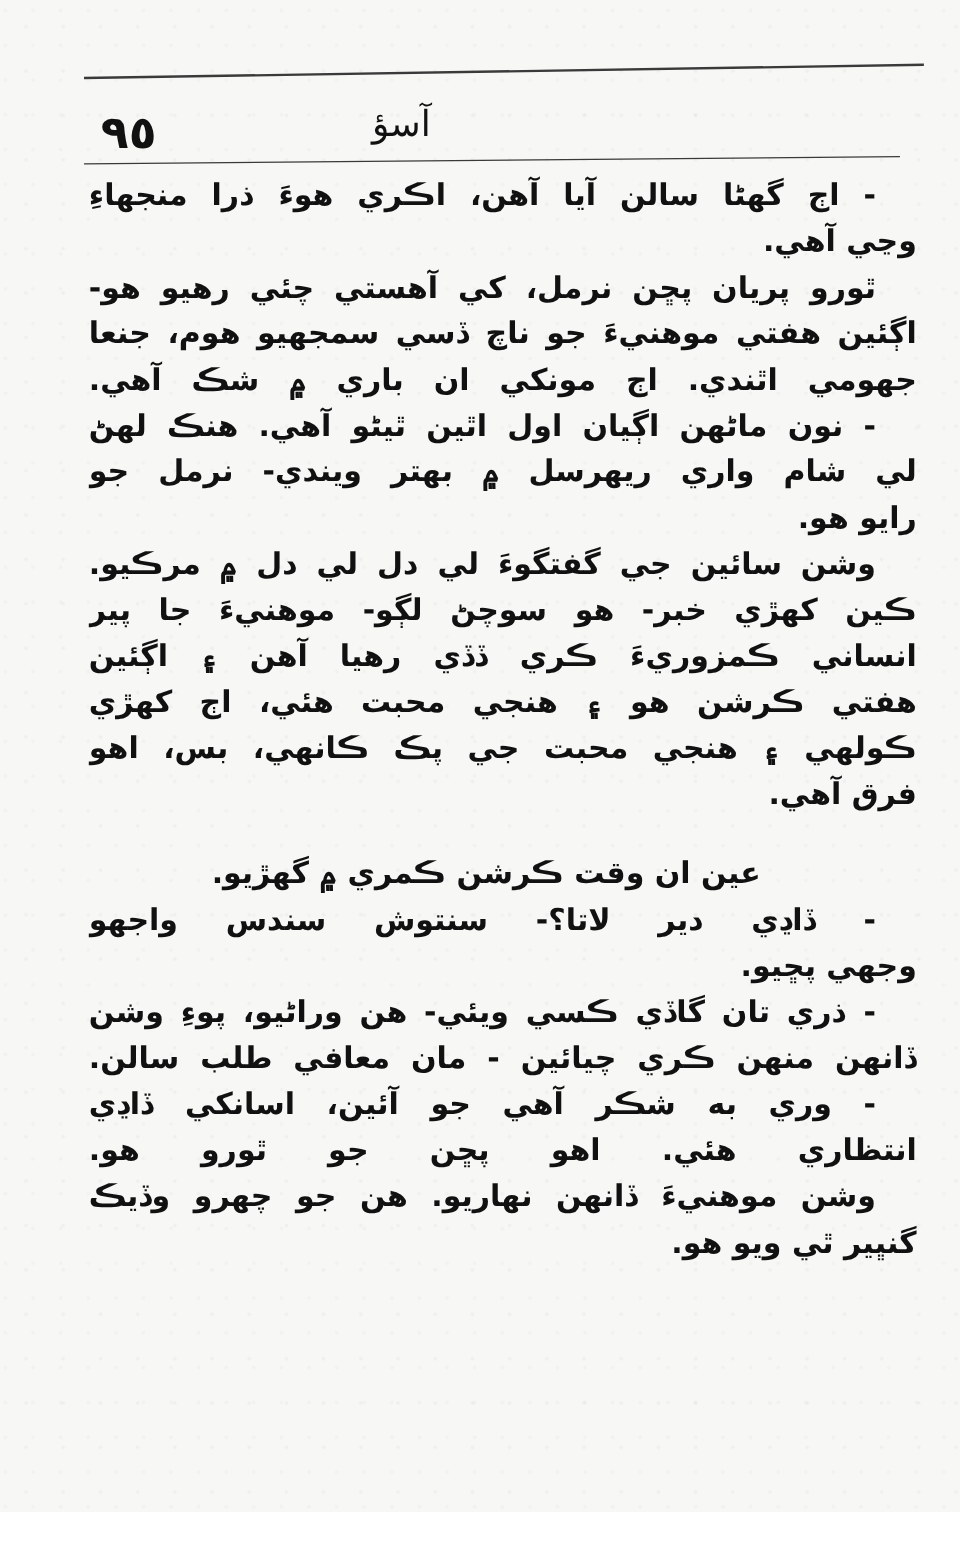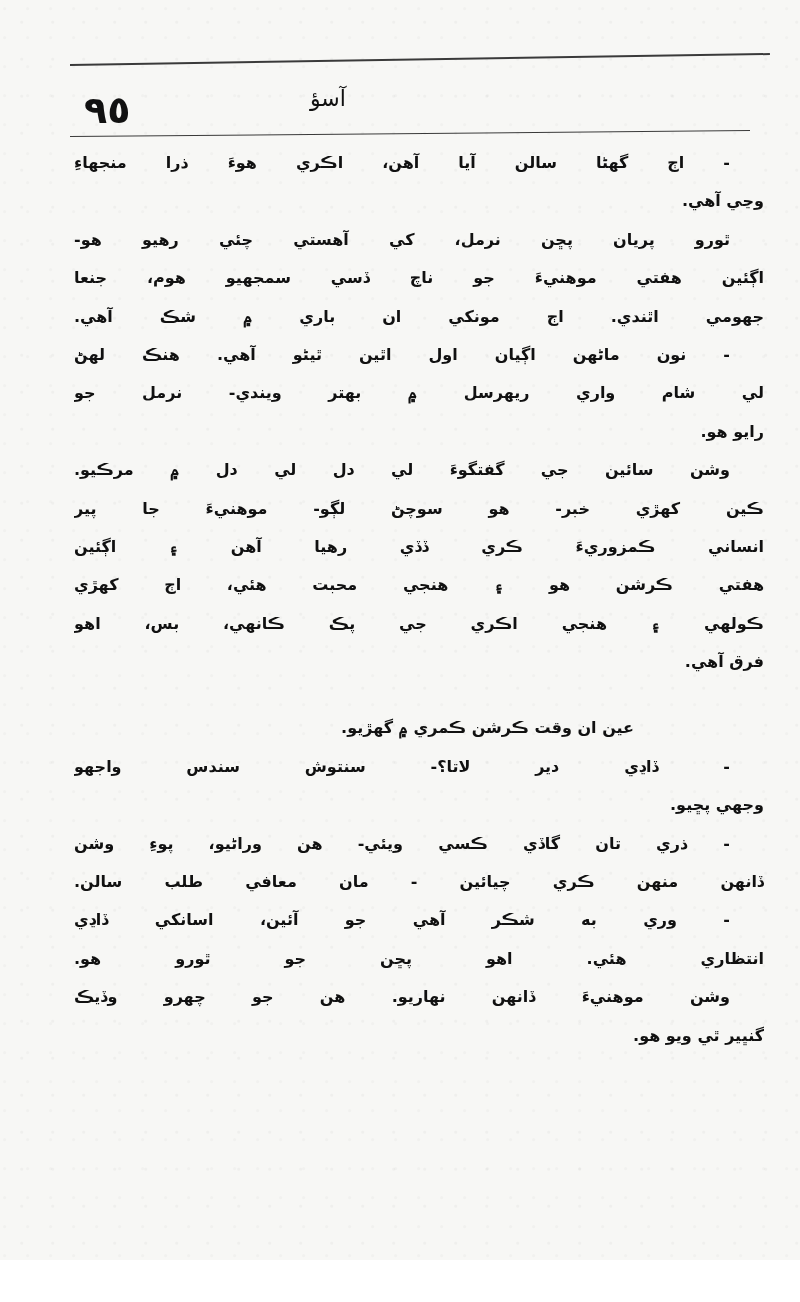--- a/index.html
+++ b/index.html
@@ -45,36 +45,36 @@
     left: 14px;
     top: 2px;
     font-size: 38px;
     font-weight: bold;
     direction: rtl;
   }
   .running-title {
     position: absolute;
     left: 240px;
     top: 0px;
-    font-size: 22px;
+    font-size: 30px;
     direction: rtl;
   }
   .body-text {
     position: absolute;
     left: 74px;
     top: 144px;
     width: 690px;
     direction: rtl;
     text-align: justify;
   }
   .line {
     display: block;
     height: 38.4px;
     line-height: 38.4px;
-    font-size: 16px;
+    font-size: 25px;
     font-weight: bold;
     white-space: nowrap;
     overflow: hidden;
     text-align-last: justify;
   }
   .line.indent { padding-right: 34px; }
   .line.short { text-align-last: right; }
   .line.center { text-align-last: right; padding-right: 130px; margin-top: 28px; }
 </style>
 </head>
@@ -94,21 +94,21 @@
     <span class="line indent">ٿورو پريان پڇن نرمل، کي آهستي چئي رهيو هو-</span>
     <span class="line">اڳئين هفتي موهنيءَ جو ناچ ڏسي سمجهيو هوم، جنعا</span>
     <span class="line">جهومي اٿندي. اڄ مونکي ان باري ۾ شڪ آهي.</span>
     <span class="line indent">- نون ماڻهن اڳيان اول اٿين ٿيڻو آهي. هنڪ لهڻ</span>
     <span class="line">لي شام واري ريهرسل ۾ بهتر ويندي- نرمل جو</span>
     <span class="line short">رايو هو.</span>
     <span class="line indent">وشن سائين جي گفتگوءَ لي دل لي دل ۾ مرڪيو.</span>
     <span class="line">ڪين کهڙي خبر- هو سوچڻ لڳو- موهنيءَ جا پير</span>
     <span class="line">انساني ڪمزوريءَ ڪري ڏڏي رهيا آهن ۽ اڳئين</span>
     <span class="line">هفتي ڪرشن هو ۽ هنجي محبت هئي، اڄ کهڙي</span>
-    <span class="line">ڪولهي ۽ هنجي اڪري جي پڪ ڪانهي، بس، اهو</span>
+    <span class="line">ڪولهي ۽ هنجي محبت جي پڪ ڪانهي، بس، اهو</span>
     <span class="line short">فرق آهي.</span>
     <span class="line center">عين ان وقت ڪرشن ڪمري ۾ گهڙيو.</span>
     <span class="line indent">- ڏاڍي دير لاتا؟- سنتوش سندس واجهو</span>
     <span class="line short">وجهي پڇيو.</span>
     <span class="line indent">- ذري تان گاڏي ڪسي ويئي- هن وراڻيو، پوءِ وشن</span>
     <span class="line">ڏانهن منهن ڪري چيائين - مان معافي طلب سالن.</span>
     <span class="line indent">- وري به شڪر آهي جو آئين، اسانکي ڏاڍي</span>
     <span class="line">انتظاري هئي. اهو پڇن جو ٿورو هو.</span>
     <span class="line indent">وشن موهنيءَ ڏانهن نهاريو. هن جو چهرو وڏيڪ</span>
     <span class="line short">گنڀير ٿي ويو هو.</span>

